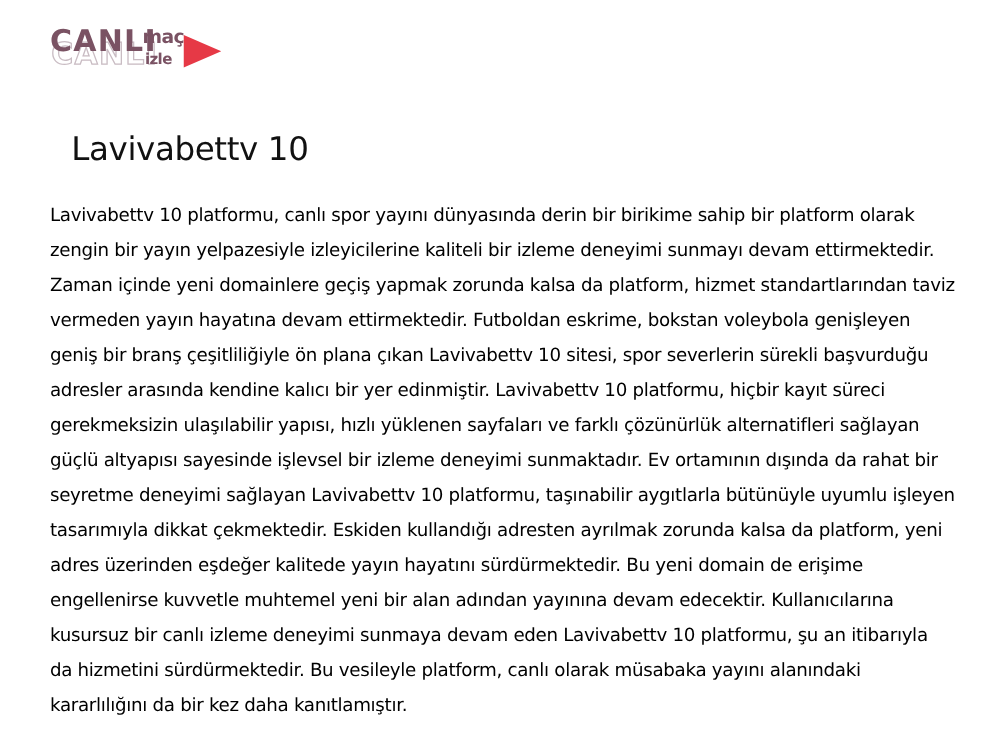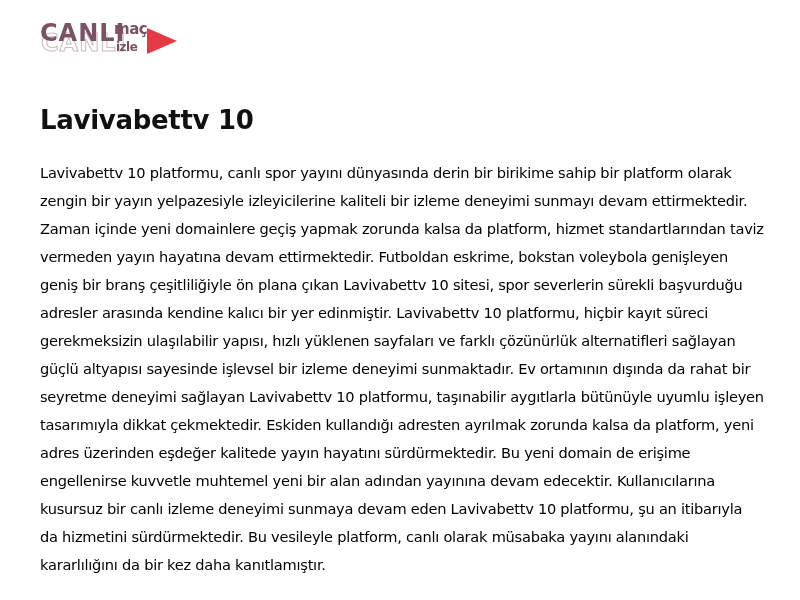--- a/index.html
+++ b/index.html
@@ -37,22 +37,22 @@
       border-left: 30px solid #e63946;
     }
 
     .nav { position: absolute; left: 12px; top: 41px; display: flex; gap: 29px; }
     .nav a {
       font-family: "DejaVu Sans", sans-serif; font-size: 13px; color: #1c2fb0;
       text-decoration: none; line-height: 18px;
     }
 
     .page-title {
-      position: absolute; left: 40px; top: 102px;
-      font-family: "DejaVu Sans", sans-serif; font-weight: bold; font-size: 26px;
+      position: absolute; left: 57px; top: 102px;
+      font-family: "DejaVu Sans", sans-serif; font-weight: normal; font-size: 26px;
       color: #111111; letter-spacing: -0.3px; line-height: 36px;
     }
 
     .article-body {
       position: absolute; left: 40px; top: 159px; width: 724px;
       font-family: "DejaVu Sans", sans-serif; font-size: 14.6px; line-height: 28px;
       color: #000000; letter-spacing: -0.25px;
     }
   </style>
 </head>

